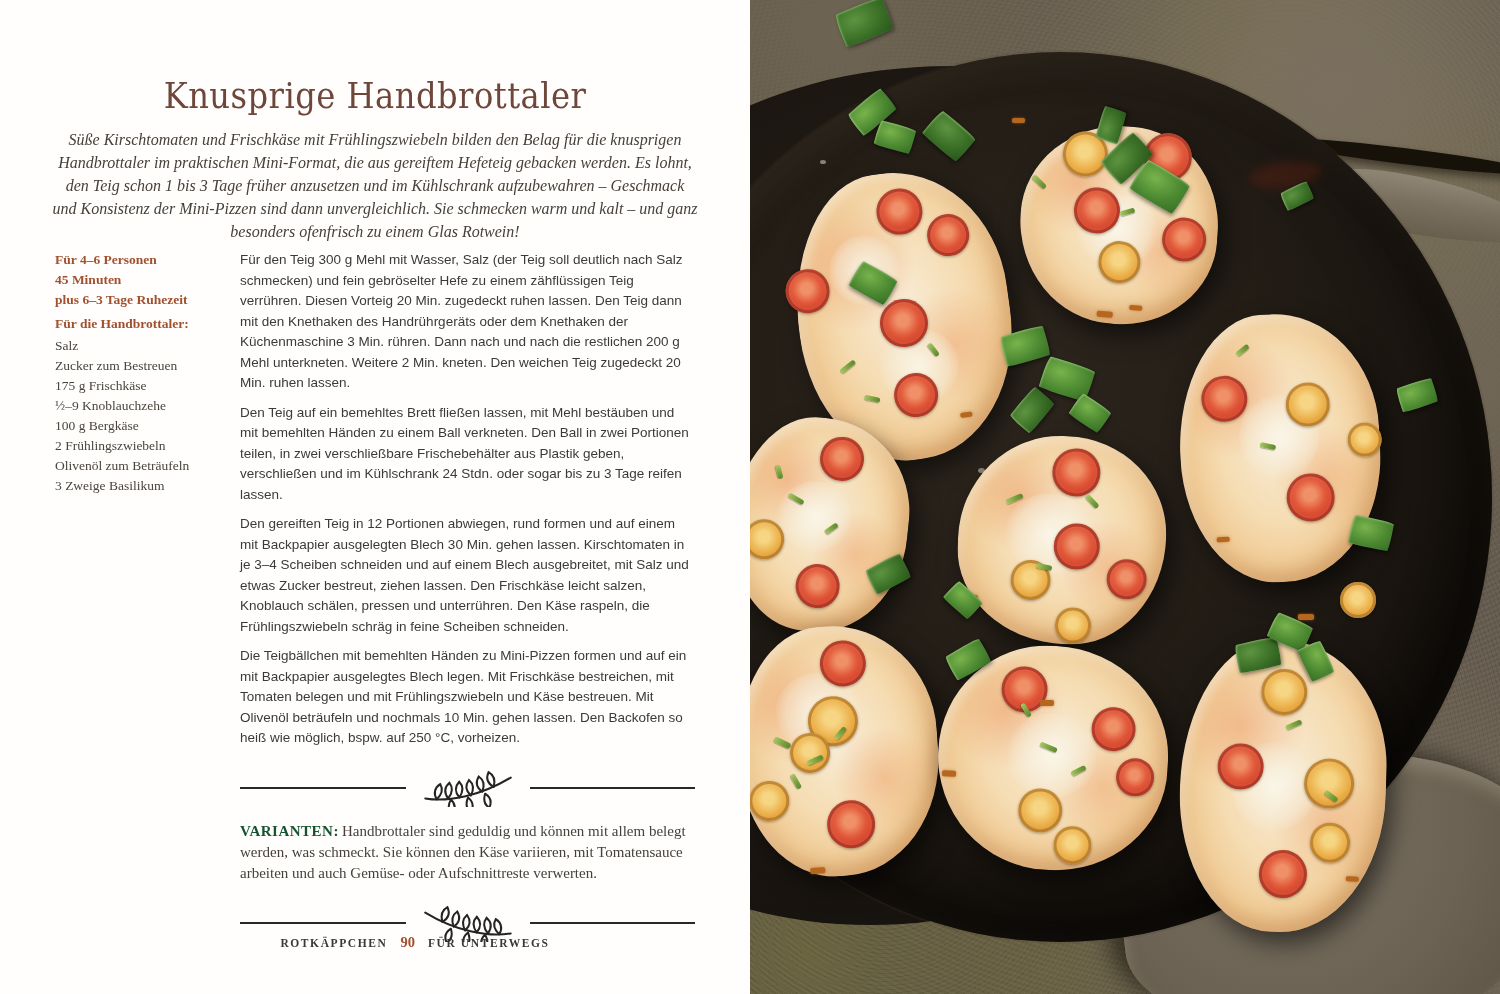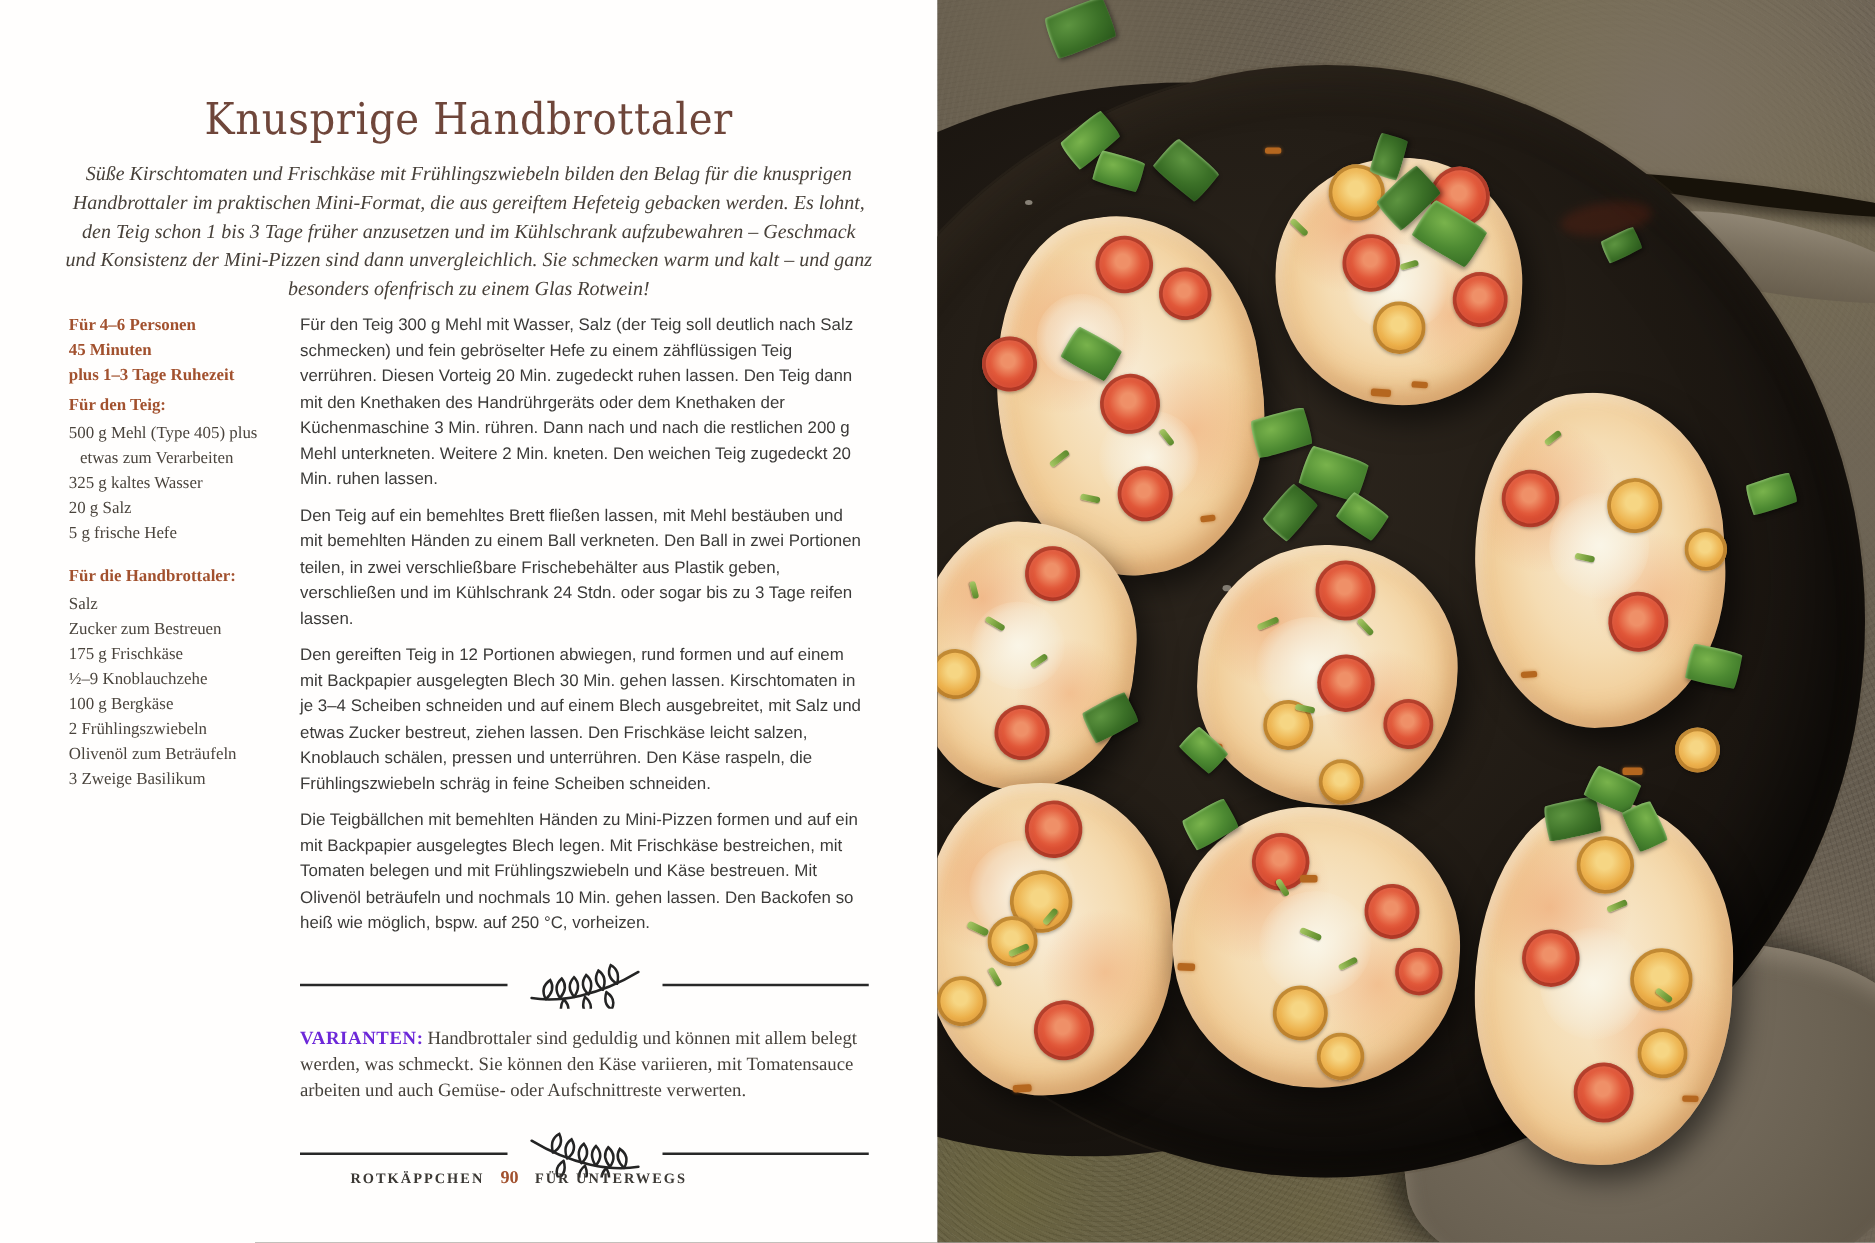--- a/index.html
+++ b/index.html
@@ -20,21 +20,21 @@
   .ing-block{margin-bottom:15px;}
   .ing-head{font-weight:bold;color:#a2512e;margin-bottom:2px;}
   .ing{padding-left:9px;text-indent:-9px;}
   .main{position:absolute;left:240px;top:250px;width:455px;}
   .step{margin:0 0 9px;font-family:"Liberation Sans",sans-serif;font-size:13.5px;
         line-height:20.5px;color:#3b3a38;}
   .divider{display:flex;align-items:center;gap:16px;margin:20px 0 14px;height:38px;}
   .divider .line{flex:1;height:2px;background:#282828;border:none;margin:0;}
   .branch{flex:0 0 auto;}
   .variants{margin:8px 0 0;font-size:15px;line-height:21px;color:#46413b;}
-  .vlabel{font-weight:bold;color:#6d28d9;letter-spacing:.5px;margin-right:3px;}
+  .vlabel{font-weight:bold;color:#14532d;letter-spacing:.5px;margin-right:3px;}
   .footer{position:absolute;left:0;top:934px;width:750px;display:flex;justify-content:center;
           align-items:baseline;gap:13px;letter-spacing:1.6px;font-size:11.5px;font-weight:bold;color:#3b3834;padding-left:40px;}
   .page-num{font-size:14.5px;color:#a2512e;letter-spacing:0;}
 
   
   .photo{position:absolute;left:750px;top:0;width:750px;height:994px;overflow:hidden;background:#5f5749;}
   .stone{position:absolute;inset:0;background-color:#5e564a;background-image:
      radial-gradient(circle at 12% 3%, #6e6452 0%, rgba(110,100,82,0) 30%),
      radial-gradient(circle at 78% 9%, #7b7060 0%, rgba(123,112,96,0) 38%),
      radial-gradient(circle at 97% 40%, #6d6454 0%, rgba(109,100,84,0) 28%),
@@ -94,28 +94,21 @@
 <div class="spread">
 
   <section class="page-left">
     <h1 class="title">Knusprige Handbrottaler</h1>
     <p class="intro">Süße Kirschtomaten und Frischkäse mit Frühlingszwiebeln bilden den Belag für die knusprigen Handbrottaler im praktischen Mini-Format, die aus gereiftem Hefeteig gebacken werden. Es lohnt, den Teig schon 1 bis 3 Tage früher anzusetzen und im Kühlschrank aufzubewahren – Geschmack und Konsistenz der Mini-Pizzen sind dann unvergleichlich. Sie schmecken warm und kalt – und ganz besonders ofenfrisch zu einem Glas Rotwein!</p>
 
     <aside class="sidebar">
       <div class="meta-block">
         <div class="meta-line">Für 4–6 Personen</div>
         <div class="meta-line">45 Minuten</div>
-        <div class="meta-line">plus 1–3 Tage Ruhezeit</div>
-      </div>
-      <div class="ing-block">
-        <div class="ing-head">Für den Teig:</div>
-        <div class="ing">500 g Mehl (Type 405) plus etwas zum Verarbeiten</div>
-        <div class="ing">325 g kaltes Wasser</div>
-        <div class="ing">20 g Salz</div>
-        <div class="ing">5 g frische Hefe</div>
+        <div class="meta-line">plus 6–3 Tage Ruhezeit</div>
       </div>
       <div class="ing-block">
         <div class="ing-head">Für die Handbrottaler:</div>
         <div class="ing">Salz</div>
         <div class="ing">Zucker zum Bestreuen</div>
         <div class="ing">175 g Frischkäse</div>
         <div class="ing">½–9 Knoblauchzehe</div>
         <div class="ing">100 g Bergkäse</div>
         <div class="ing">2 Frühlingszwiebeln</div>
         <div class="ing">Olivenöl zum Beträufeln</div>

